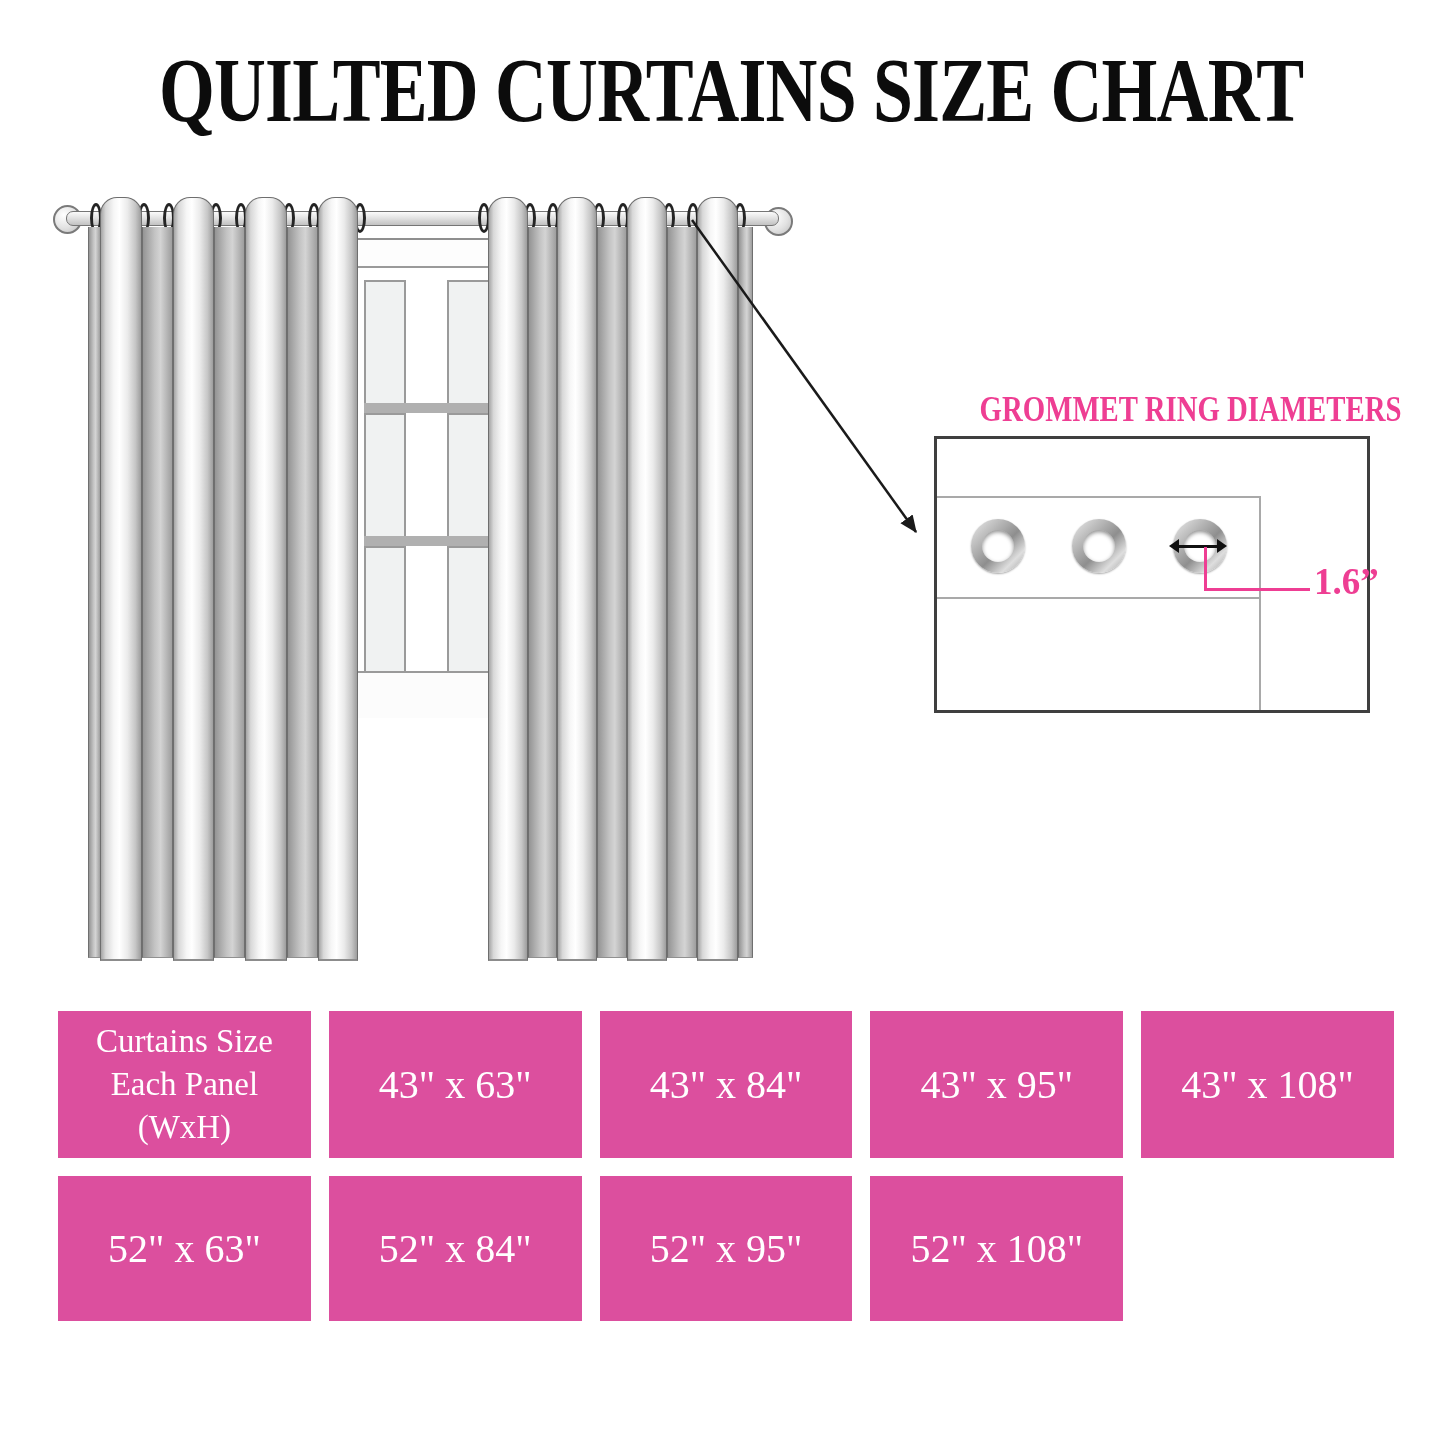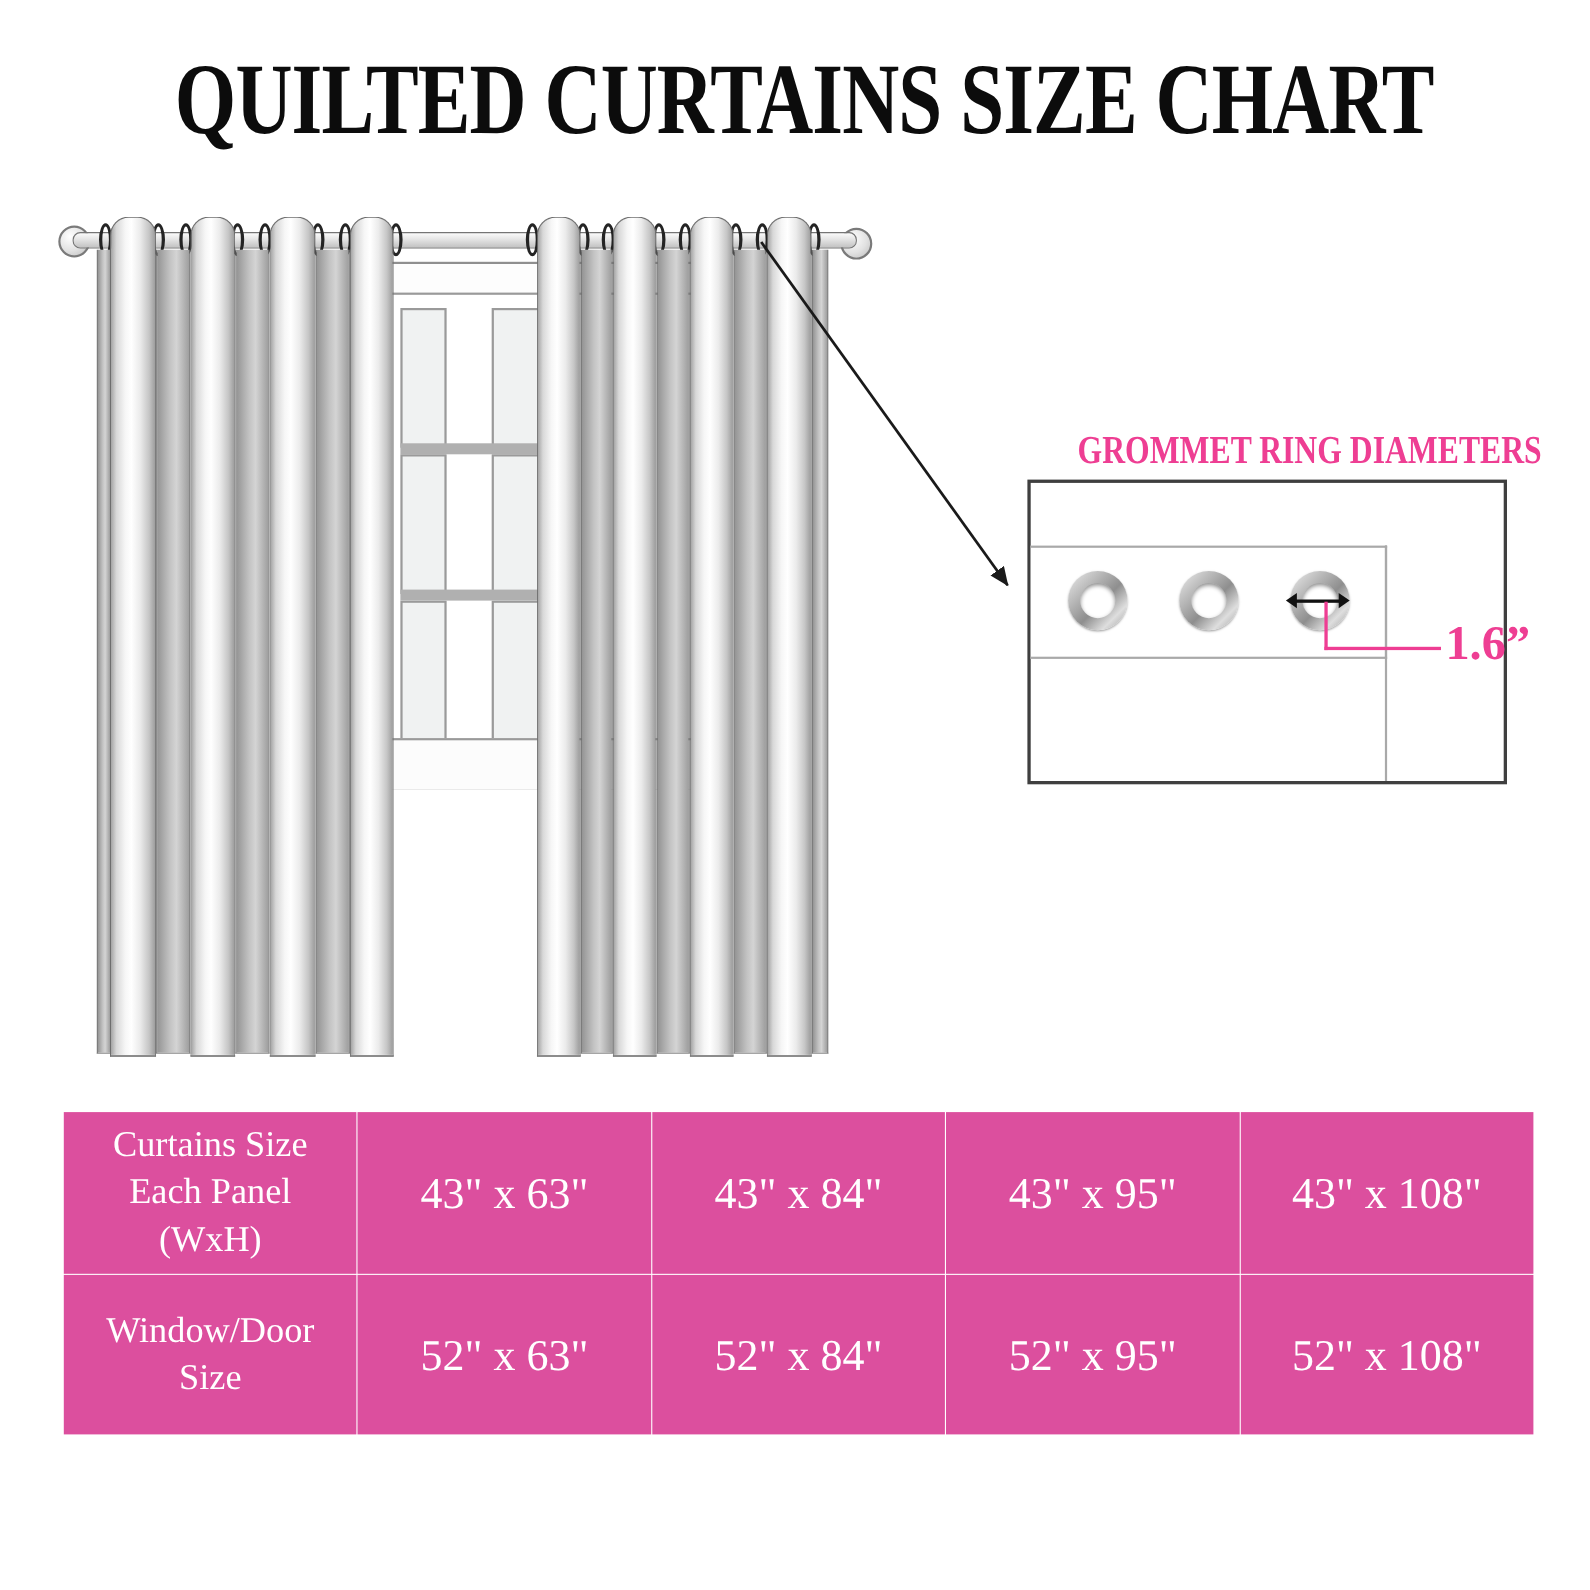--- a/index.html
+++ b/index.html
@@ -83,31 +83,31 @@
     background:#fff;box-shadow:inset 0 2px 4px rgba(0,0,0,.45);
   }
   .dim-arrow{position:absolute;left:1178px;top:531px;width:40px;height:3px;background:#111;z-index:7;}
   .dim-arrow::before{content:"";position:absolute;left:-9px;top:-6px;width:0;height:0;
     border:7.5px solid transparent;border-right:10px solid #111;border-left:0;}
   .dim-arrow::after{content:"";position:absolute;right:-9px;top:-6px;width:0;height:0;
     border:7.5px solid transparent;border-left:10px solid #111;border-right:0;}
   .dim-line-v{position:absolute;left:1204px;top:533px;width:3px;height:44px;background:var(--accent);z-index:7;}
   .dim-line-h{position:absolute;left:1204px;top:574px;width:106px;height:3px;background:var(--accent);z-index:7;}
   .dim-label{
-    position:absolute;left:1314px;top:549px;font-size:44px;font-weight:bold;
+    position:absolute;left:1314px;top:549px;font-size:37px;font-weight:bold;
     color:var(--accent);line-height:1;z-index:7;white-space:nowrap;
   }
   
   .size-table{position:absolute;left:58px;top:997px;width:1336px;z-index:6;}
   .t-header{
     height:91px;background:var(--pink);color:#fff;display:flex;align-items:center;justify-content:center;
     font-size:48px;margin-bottom:5px;
   }
   .t-grid{
-    display:grid;grid-template-columns:repeat(5,1fr);grid-template-rows:147px 145px;gap:1px;
+    display:grid;grid-template-columns:repeat(5,1fr);grid-template-rows:147px 145px;gap:18px;
   }
   .cell{
     background:var(--pink);color:#fff;display:flex;align-items:center;justify-content:center;
     text-align:center;
   }
   .label-cell{font-size:33px;line-height:1.3;white-space:pre-line;}
   .value-cell{font-size:40px;}
 </style>
 </head>
 <body>
@@ -197,22 +197,20 @@
 
   <div class="size-table">
     <div class="t-grid">
         <div class="cell label-cell">Curtains Size
 Each Panel
 (WxH)</div>
         <div class="cell value-cell">43" x 63"</div>
         <div class="cell value-cell">43" x 84"</div>
         <div class="cell value-cell">43" x 95"</div>
         <div class="cell value-cell">43" x 108"</div>
-        <div class="cell label-cell">Window/Door
-Size</div>
         <div class="cell value-cell">52" x 63"</div>
         <div class="cell value-cell">52" x 84"</div>
         <div class="cell value-cell">52" x 95"</div>
         <div class="cell value-cell">52" x 108"</div>
       </div>
   </div>
 
 </div>
 
 </body></html>

